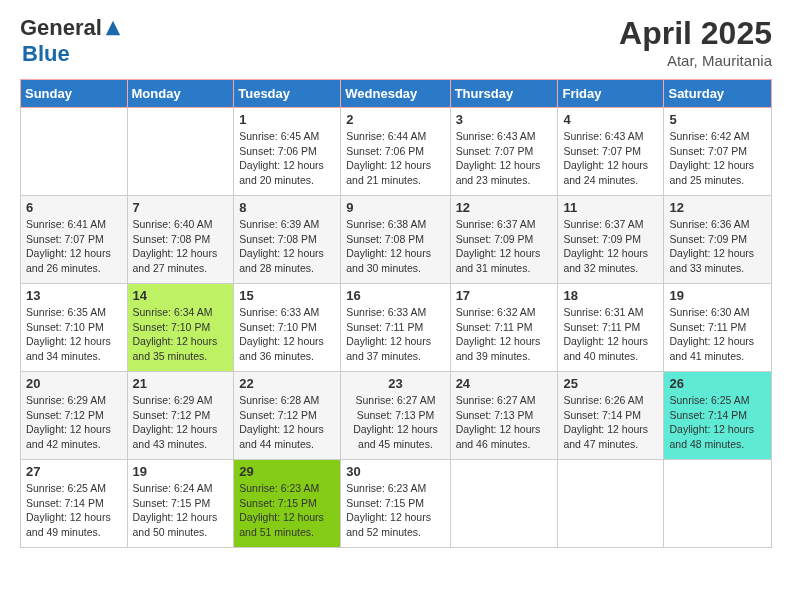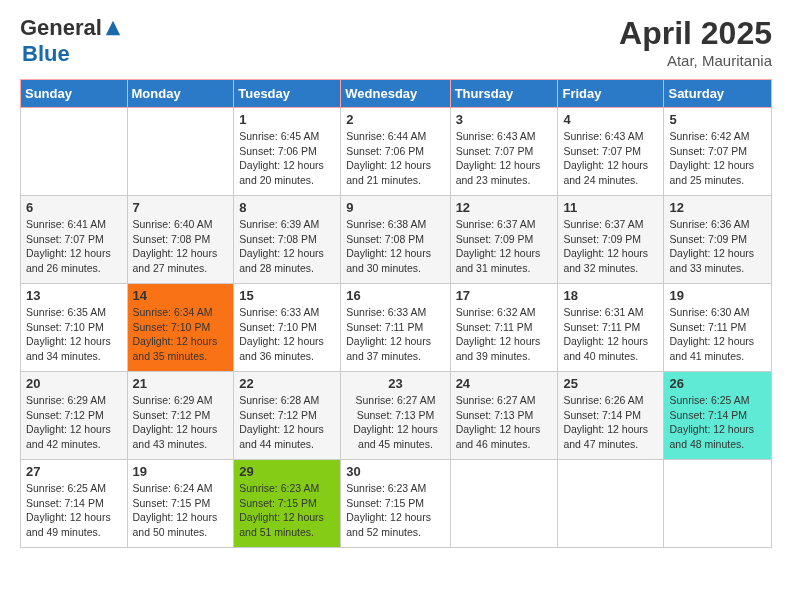--- a/index.html
+++ b/index.html
@@ -186,21 +186,21 @@
           <td style="background: rgb(245, 245, 245);">
             <div class="day-number">12</div>
             <div class="day-detail">Sunrise: 6:36 AM<br>Sunset: 7:09 PM<br>Daylight: 12 hours and 33 minutes.</div>
           </td>
         </tr>
         <tr>
           <td style="background: rgb(255, 255, 255);">
             <div class="day-number">13</div>
             <div class="day-detail">Sunrise: 6:35 AM<br>Sunset: 7:10 PM<br>Daylight: 12 hours and 34 minutes.</div>
           </td>
-          <td style="background: #f97316;">
+          <td style="background: #bef264;">
             <div class="day-number">14</div>
             <div class="day-detail">Sunrise: 6:34 AM<br>Sunset: 7:10 PM<br>Daylight: 12 hours and 35 minutes.</div>
           </td>
           <td style="background: rgb(255, 255, 255);">
             <div class="day-number">15</div>
             <div class="day-detail">Sunrise: 6:33 AM<br>Sunset: 7:10 PM<br>Daylight: 12 hours and 36 minutes.</div>
           </td>
           <td style="background: rgb(255, 255, 255);">
             <div class="day-number">16</div>
             <div class="day-detail">Sunrise: 6:33 AM<br>Sunset: 7:11 PM<br>Daylight: 12 hours and 37 minutes.</div>

